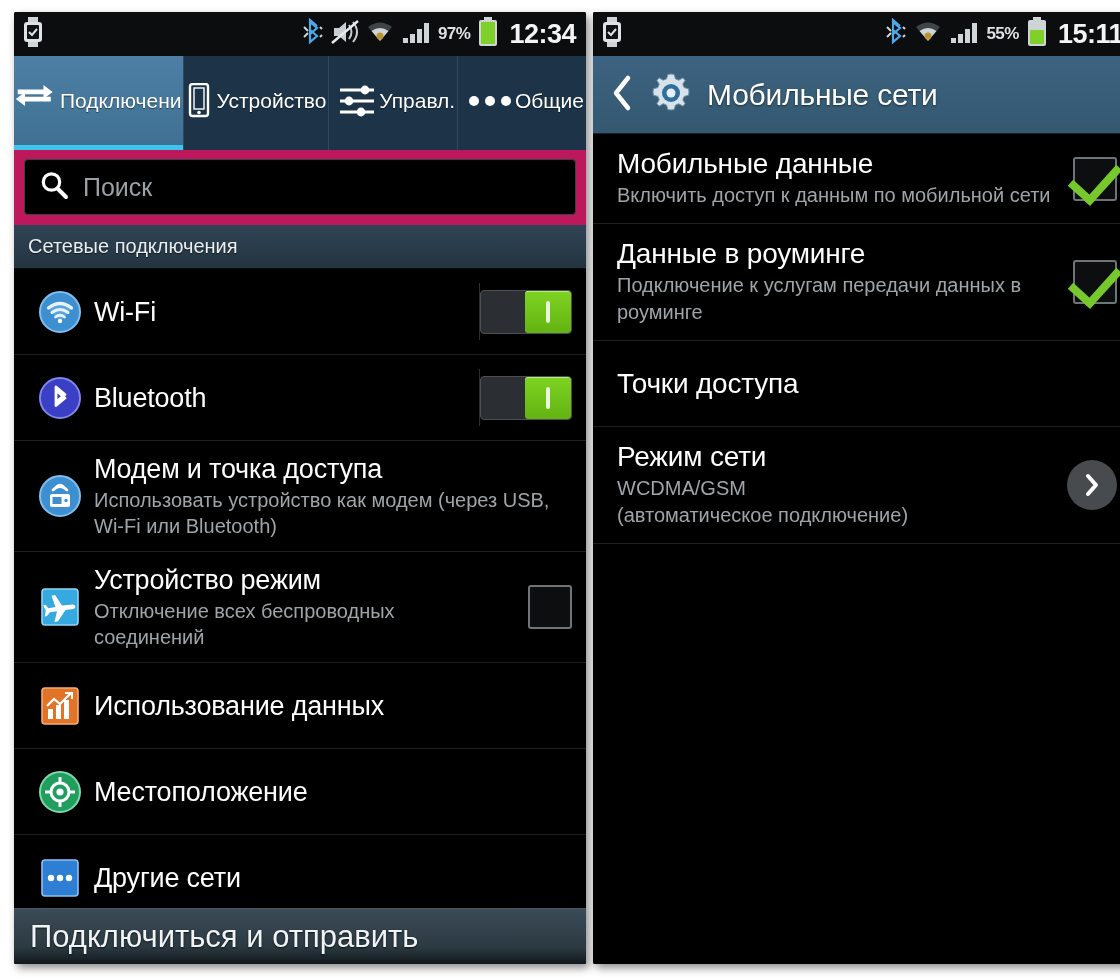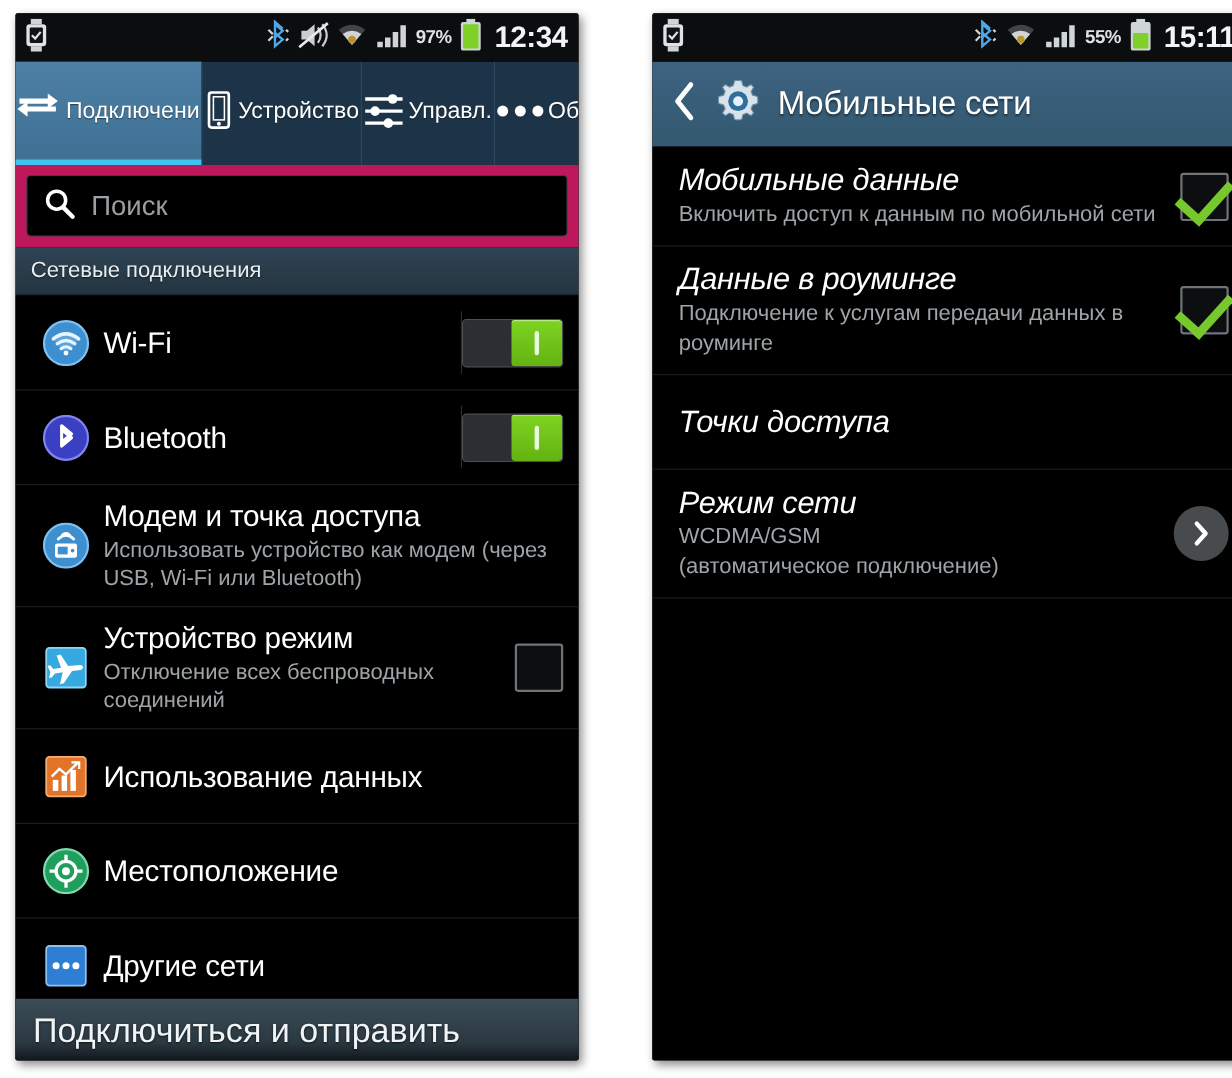--- a/index.html
+++ b/index.html
@@ -17,21 +17,21 @@
   }
 
   
   .phone {
     position: absolute;
     background: #000;
     overflow: hidden;
   }
   .phone-left {
     left: 14px; top: 12px;
-    width: 512px; height: 952px;
+    width: 572px; height: 952px;
     box-shadow: 3px 4px 9px rgba(0,0,0,0.45);
     border-radius: 2px;
   }
   .phone-right {
     left: 593px; top: 12px;
     width: 540px; height: 952px;
     box-shadow: 3px 4px 9px rgba(0,0,0,0.45);
     border-radius: 2px;
   }
 
@@ -280,21 +280,21 @@
   }
   .ab-title {
     color: #ffffff;
     font-size: 30px;
     letter-spacing: -0.2px;
     text-shadow: 0 1px 2px rgba(0,0,0,0.5);
   }
 
   .list-right .row { padding: 0 16px 0 24px; min-height: 86px; }
   .list-right .row-body { padding: 14px 14px 14px 0; }
-  .list-right .row-title { font-size: 28px; font-style: italic; }
+  .list-right .row-title { font-size: 28px; }
   .list-right .row-sub { font-size: 20px; line-height: 27px; }
 
   .filler { background: #000; flex: 1; }
   .screen-col {
     display: flex;
     flex-direction: column;
     height: 100%;
   }
 </style>
 </head>

